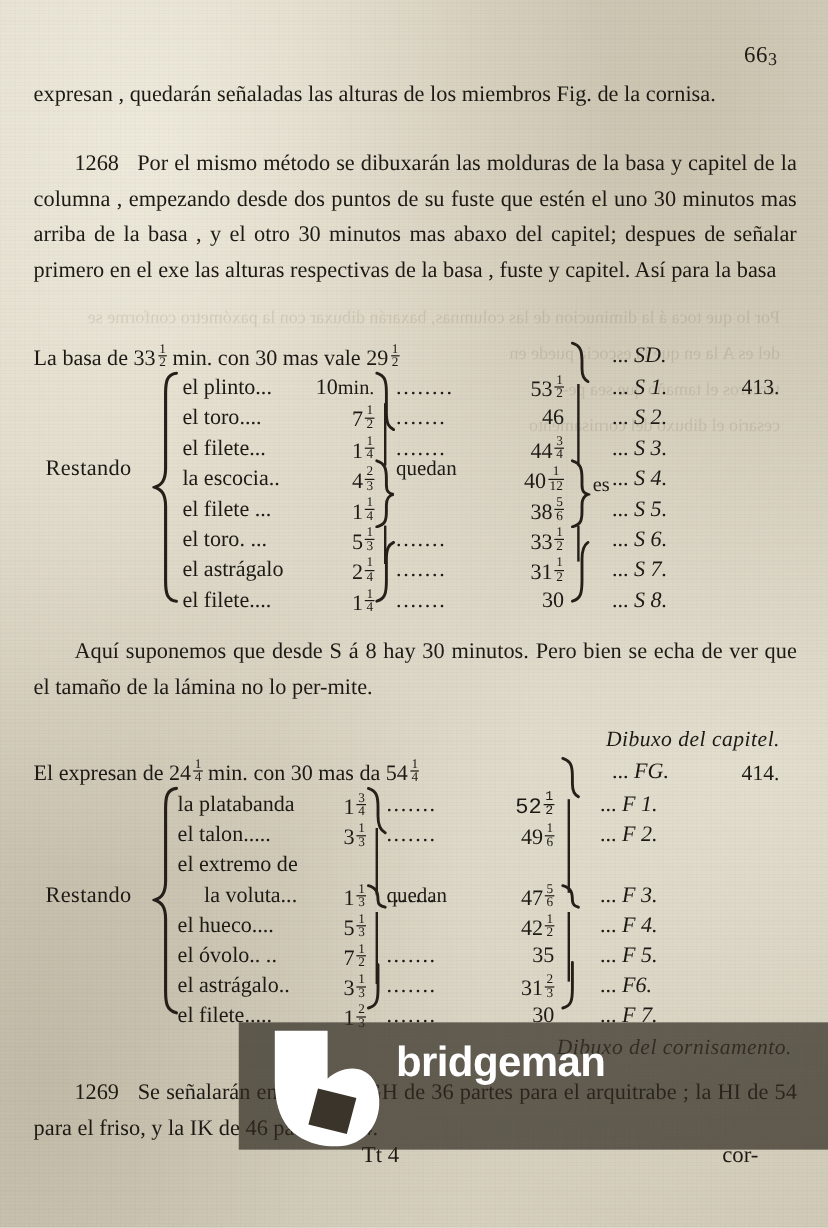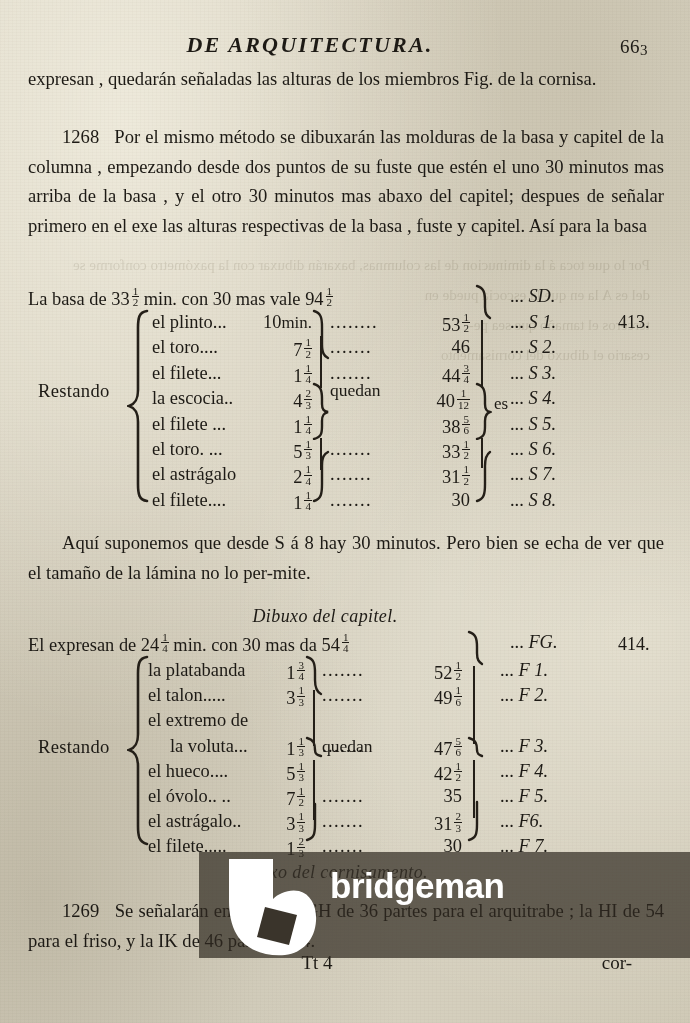--- a/index.html
+++ b/index.html
@@ -55,21 +55,21 @@
 
   
   .para{
     position:absolute;left:28px;right:26px;
     font-size:18.6px;line-height:29.5px;
     text-align:justify;
   }
   .para .ind{display:inline-block;width:34px;}
 
   .center-head{
-    position:absolute;left:0;right:0;text-align:center;
+    position:absolute;left:0;right:0;text-align:right;
     font-style:italic;font-size:18px;letter-spacing:.4px;
   }
 
   
   .tbl{position:absolute;font-size:18.4px;}
 
   .c-restando{
     position:absolute;font-size:18.6px;letter-spacing:.3px;
   }
   .c-item{position:absolute;}
@@ -119,32 +119,31 @@
 <div id="bleed">
   Por lo que toca á la diminucion de las columnas, baxarán dibuxar con la paxómetro conforme se<br>
   del es A la en que la escocia puede en<br>
   terceros el tamaño que sea pe-<br>
   cesario el dibuxo del cornisamento
 </div>
 
 <div id="content">
 
   <div class="hdr">
-    <div class="hdr-title">DE ARQUITECTURA.</div>
     <div class="hdr-folio"><span>66</span><span class="lo">3</span></div>
   </div>
 
   <div class="para" style="top:64px;">expresan , quedarán señaladas las alturas de los miembros Fig. de la cornisa.</div>
 
   <div class="para" style="top:122px;"><span class="ind"></span><span>1268</span>&nbsp;&nbsp; <span>Por el mismo método se dibuxarán las molduras de la basa y capitel de la columna , empezando desde dos puntos de su fuste que estén el uno 30 minutos mas arriba de la basa , y el otro 30 minutos mas abaxo del capitel; despues de señalar primero en el exe las alturas respectivas de la basa , fuste y capitel. Así para la basa</span></div>
 
   <div class="tbl" id="tbl-basa" style="left:0;top:286px;width:690px;height:230px;">
 
     <div class="c-pre" style="left:28px;top:0;">
-      <span>La basa de </span><span>33</span><span class="fr"><span class="n">1</span><span class="d">2</span></span><span> min. con 30 mas vale </span><span>94</span><span class="fr"><span class="n">1</span><span class="d">2</span></span>
+      <span>La basa de </span><span>33</span><span class="fr"><span class="n">1</span><span class="d">2</span></span><span> min. con 30 mas vale </span><span>29</span><span class="fr"><span class="n">1</span><span class="d">2</span></span>
     </div>
     <div class="c-ref" style="left:510px;top:0;text-align:right;"><span style="font-style:normal;">...&nbsp;</span><span>SD.</span></div>
     <div class="c-marg" style="left:618px;top:26px;font-size:18px;">413.</div>
 
     <div class="c-restando" style="left:38px;top:94px;">Restando</div>
 
     <div class="c-pre" style="left:494px;top:108px;font-size:17px;">es</div>
 
     <div class="c-pre" style="left:330px;top:94px;font-size:17.5px;">quedan</div>
 
@@ -286,21 +285,21 @@
     <div class="brace" style="left:466px;top:168px;">
       <svg width="18" height="42" viewBox="0 0 18 42">
         <path d="M11 2 L11 24 C11 34 10 38 3 40" fill="none" stroke="#241f18" stroke-width="2.4" stroke-linecap="round"></path>
       </svg>
     </div>
 
     <div id="capitel-rows">
         <div class="c-item" style="left: 148px; top: 28px;">la platabanda</div>
         <div class="c-val" style="left: 251px; width: 54px; top: 28px;">1<span class="fr"><span class="n">3</span><span class="d">4</span></span></div>
         <div class="c-dots" style="left: 322px; top: 28px;">.......</div>
-        <div class="c-res" style="left: 404px; width: 58px; top: 28px;">52<span class="fr"><span class="n">1</span><span class="d">2</span></span></div>
+        <div class="c-res" style="left: 404px; width: 58px; top: 28px; font-family: Liberation Mono, monospace;">52<span class="fr"><span class="n">1</span><span class="d">2</span></span></div>
         <div class="c-ref" style="left: 500px; top: 28px;"><span style="font-style:normal;">...&nbsp;</span>F 1.</div>
         <div class="c-item" style="left: 148px; top: 53.2px;">el talon.....</div>
         <div class="c-val" style="left: 251px; width: 54px; top: 53.2px;">3<span class="fr"><span class="n">1</span><span class="d">3</span></span></div>
         <div class="c-dots" style="left: 322px; top: 53.2px;">.......</div>
         <div class="c-res" style="left: 404px; width: 58px; top: 53.2px;">49<span class="fr"><span class="n">1</span><span class="d">6</span></span></div>
         <div class="c-ref" style="left: 500px; top: 53.2px;"><span style="font-style:normal;">...&nbsp;</span>F 2.</div>
         <div class="c-item" style="left: 148px; top: 78.4px;">el extremo de</div>
         <div class="c-item" style="left: 170px; top: 103.6px;">la voluta...</div>
         <div class="c-val" style="left: 251px; width: 54px; top: 103.6px;">1<span class="fr"><span class="n">1</span><span class="d">3</span></span></div>
         <div class="c-dots" style="left: 322px; top: 103.6px;">.......</div>

